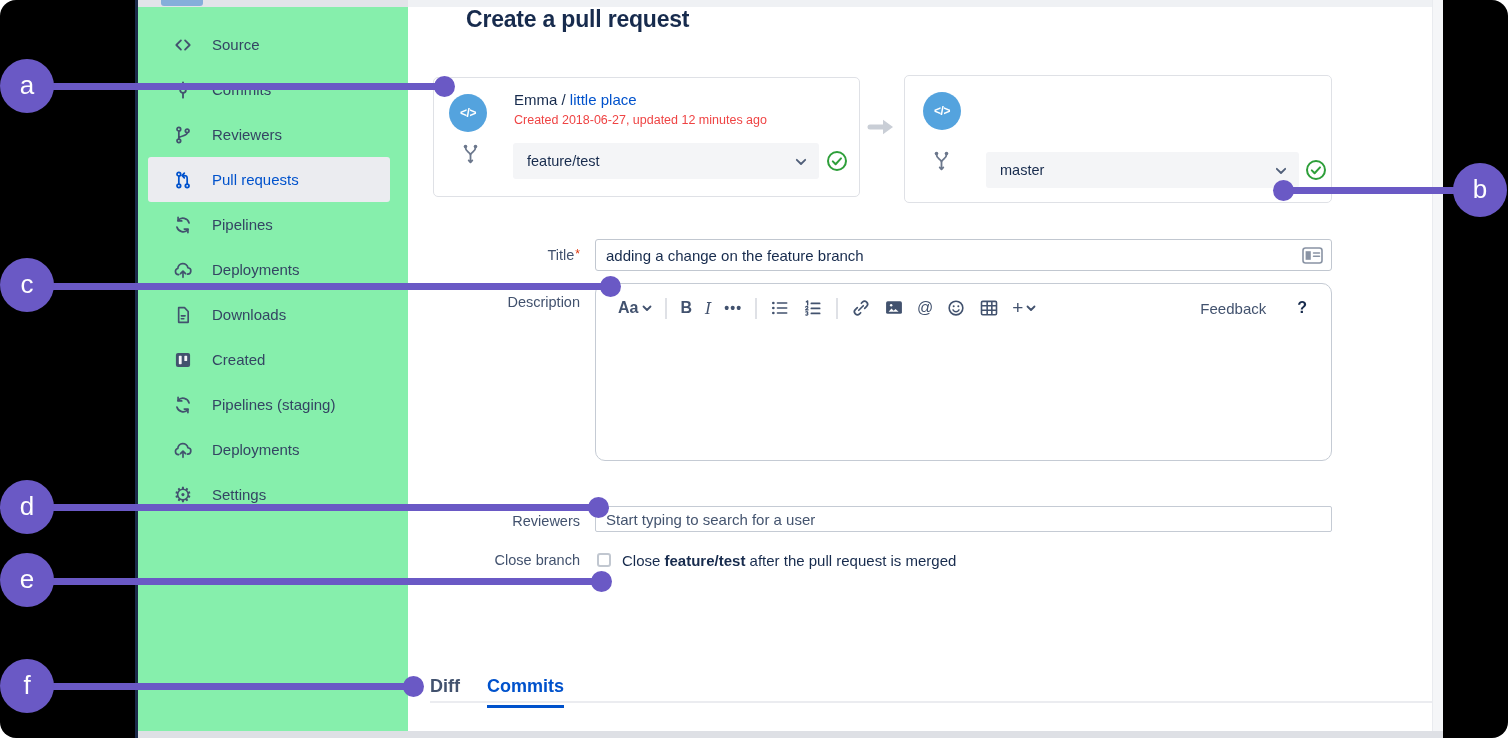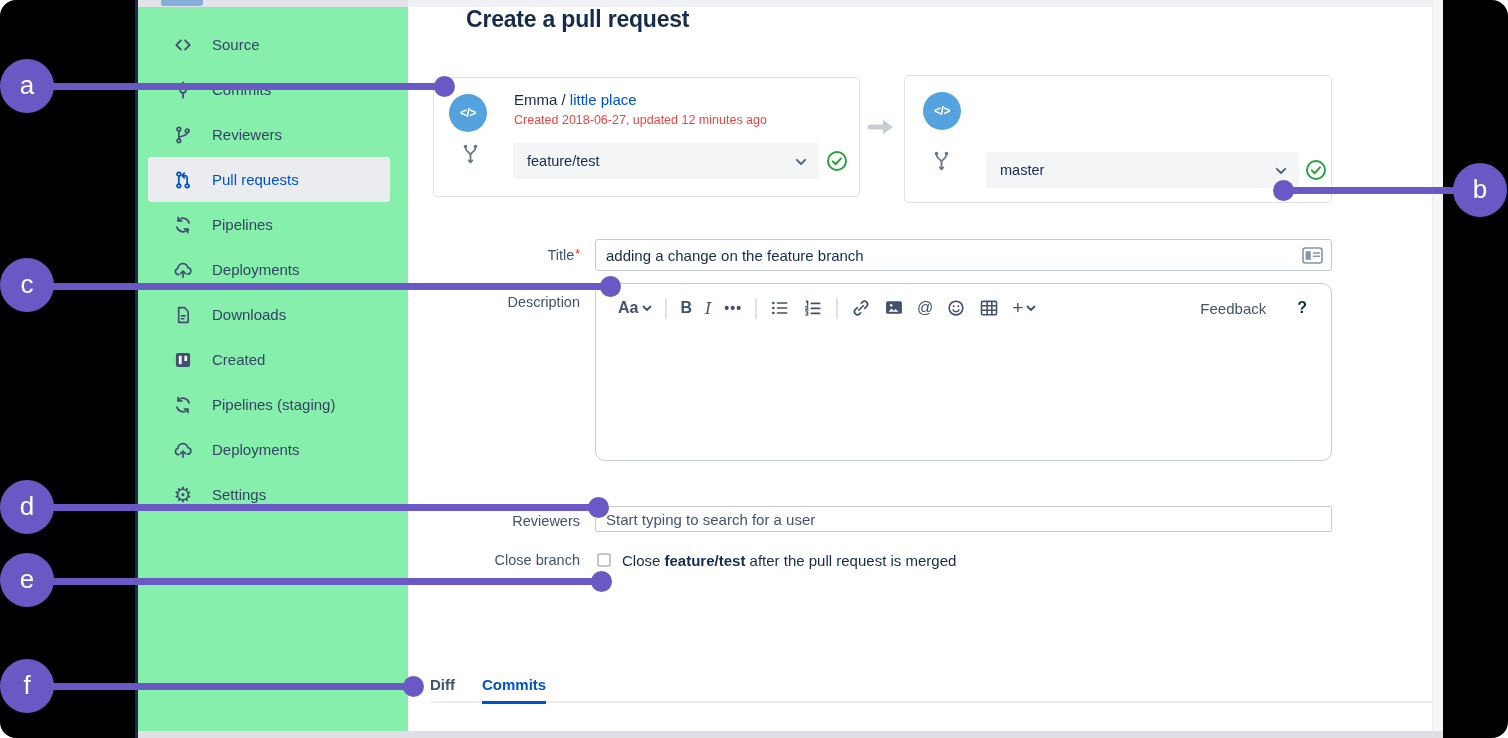--- a/index.html
+++ b/index.html
@@ -62,21 +62,21 @@
   .editor-area { position: absolute; left: 0; top: 48px; right: 0; bottom: 0; cursor: text; }
 
   .reviewers-input { position: absolute; left: 460px; top: 506px; width: 737px; height: 14px; border: 1px solid #C5CBD4; border-radius: 2px; padding: 12px 10px; font-size: 15px; color: #172B4D; font-family: inherit; outline: none; }
   .reviewers-input::placeholder { color: #44546F; opacity: 1; }
 
   .close-checkbox { position: absolute; left: 462px; top: 553px; width: 14px; height: 14px; appearance: none; -webkit-appearance: none; border: 2px solid #C1C7D0; border-radius: 3px; background: #fff; margin: 0; cursor: pointer; }
   .close-text { position: absolute; left: 487px; top: 552px; font-size: 15px; color: #172B4D; }
 
   .submit-btn { position: absolute; left: 1045px; top: 597px; width: 162px; height: 34px; background: #0052CC; border: none; border-radius: 3px; color: #fff; font-size: 14.5px; font-weight: 600; font-family: inherit; cursor: pointer; }
 
-  .tabs { position: absolute; left: 295px; top: 676px; display: flex; gap: 27px; font-size: 15px; font-weight: 600; z-index: 2; }
+  .tabs { position: absolute; left: 295px; top: 676px; display: flex; gap: 27px; font-size: 18px; font-weight: 600; z-index: 2; }
   .tab { padding-bottom: 8px; color: #42526E; cursor: pointer; border-bottom: 3px solid transparent; }
   .tab.active { color: #0052CC; border-bottom-color: #0052CC; }
   .tab-rule { position: absolute; left: 295px; right: 11px; top: 701px; height: 2px; background: #EBECF0; }
 
   
   .ann-circle { position: absolute; width: 54px; height: 54px; border-radius: 50%; background: #6A59C5; color: #fff; display: flex; align-items: center; justify-content: center; font-size: 26px; padding-bottom: 2px; z-index: 30; }
   .ann-line { position: absolute; height: 7px; border-radius: 4px; background: #6A59C5; z-index: 29; }
   .ann-dot { position: absolute; width: 21px; height: 21px; border-radius: 50%; background: #6A59C5; z-index: 29; }
 </style>
 </head>

